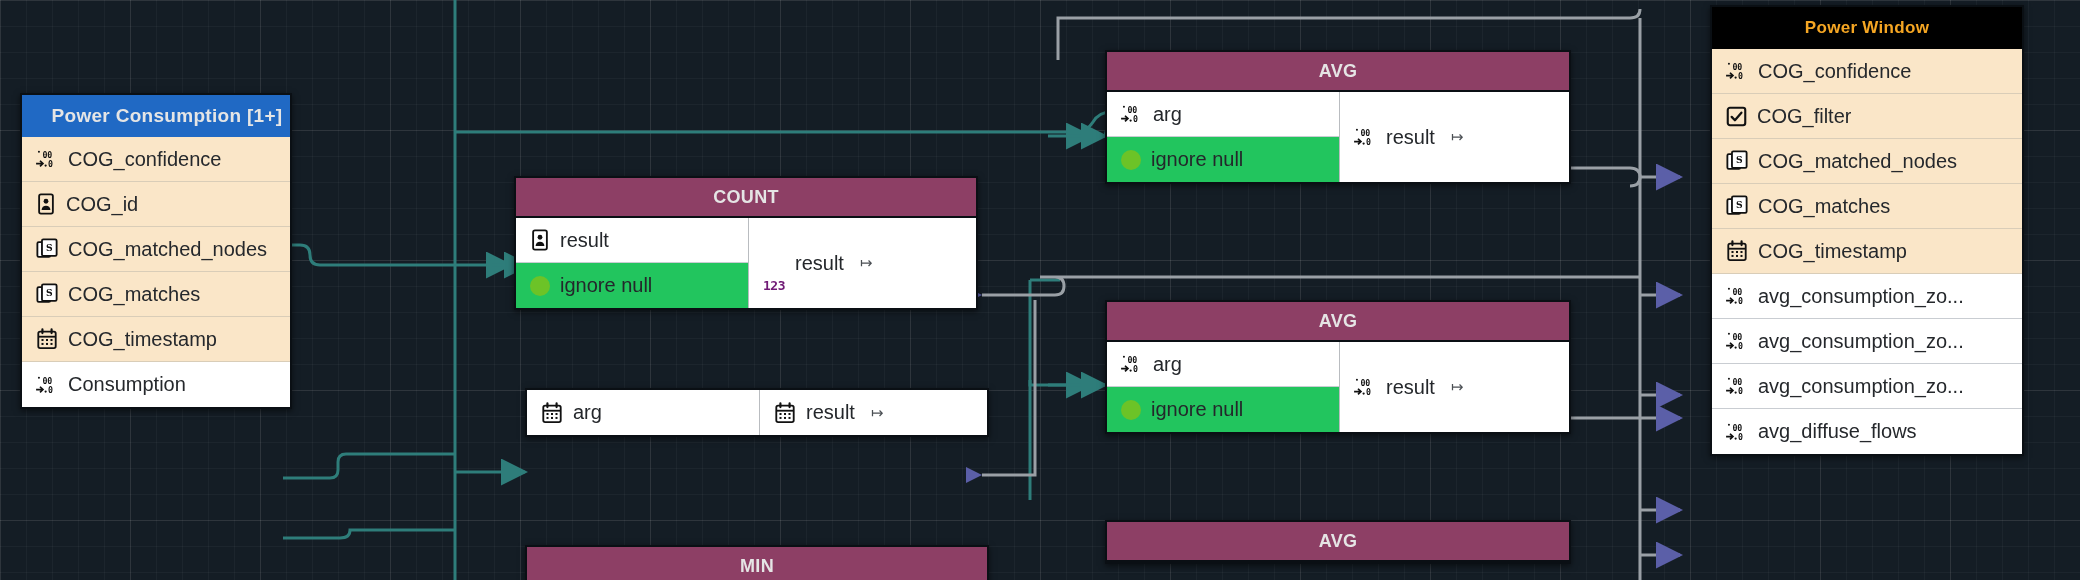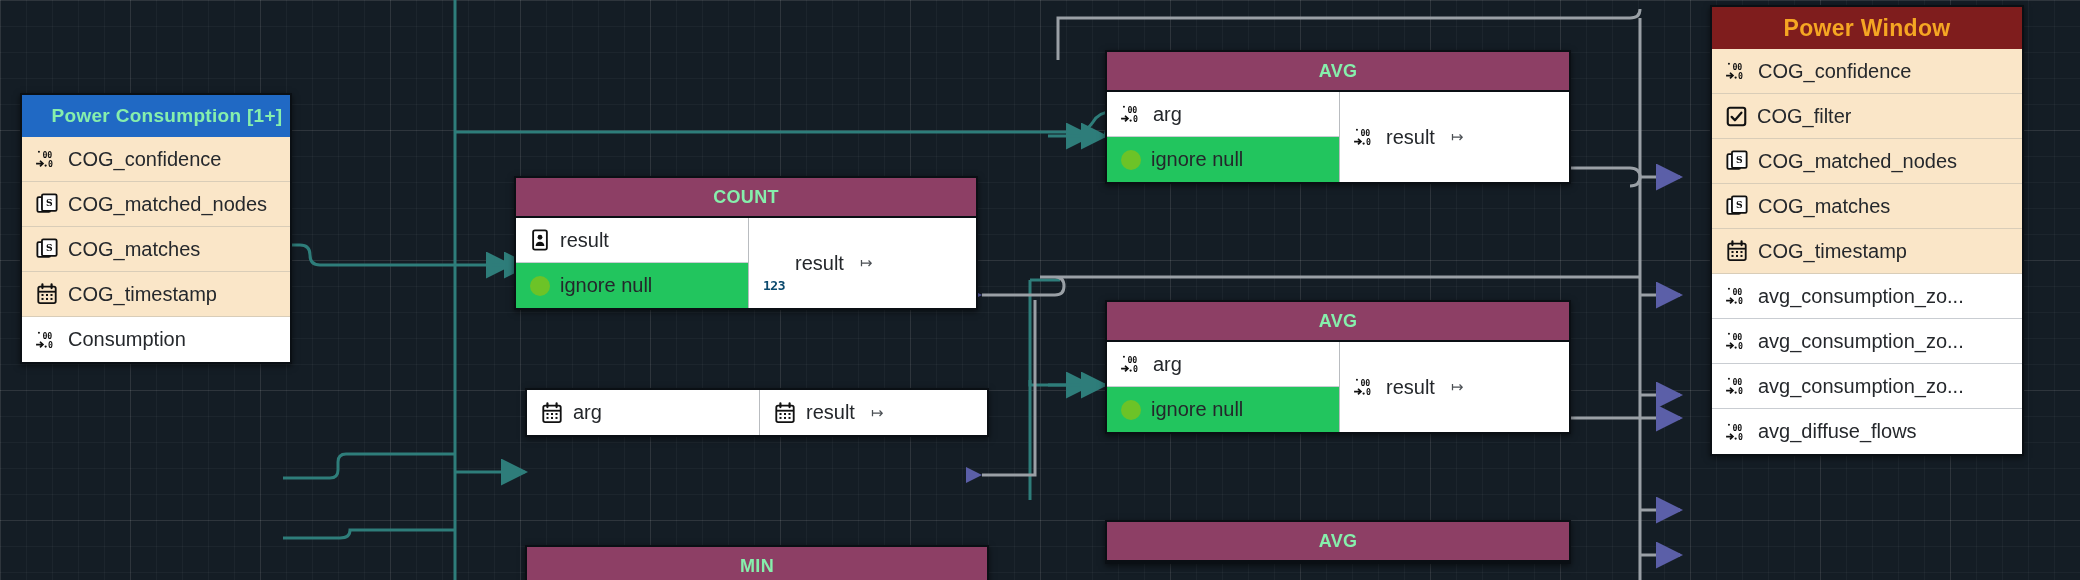--- a/index.html
+++ b/index.html
@@ -18,56 +18,56 @@
       linear-gradient(to right, rgba(255,255,255,.075) 1px, transparent 1px),
       linear-gradient(to bottom, rgba(255,255,255,.075) 1px, transparent 1px);
     background-size:26px 26px,26px 26px,130px 130px,130px 130px;
     background-position:0 0,0 0,0 0,0 0;
   }
   #edges{position:absolute;inset:0;pointer-events:none;}
 
   
   .node{position:absolute;border:2px solid #0a0f14;box-shadow:0 2px 6px rgba(0,0,0,.55);}
   .node .hdr{
-    font-weight:bold;color:#86efac;text-align:center;
+    font-weight:bold;color:#e5e5e5;text-align:center;
     letter-spacing:.3px;display:flex;align-items:center;justify-content:center;
   }
   .row{display:flex;align-items:center;gap:10px;box-sizing:border-box;}
   .row .lbl{white-space:nowrap;overflow:hidden;text-overflow:ellipsis;}
 
   
   .tbl{width:268px;}
   .tbl .hdr{height:42px;font-size:19px;}
   .tbl .row{
     height:45px;padding:0 14px;font-size:20px;color:#25282c;
     border-bottom:1px solid #d9cdb8;background:#fae6c8;
   }
   .tbl .row.plain{background:#ffffff;border-bottom:1px solid #c9cdd2;}
   .tbl .row:last-child{border-bottom:none;}
 
   .tbl-blue .hdr{background:#2069c4;padding-left:22px;}
-  .tbl-brown .hdr{background:#7f1d1d;color:#f5a623;font-size:23px;}
+  .tbl-brown .hdr{background:#000000;color:#f5a623;font-size:17px;}
 
   
   .fn{}
   .fn .hdr{background:#8d3f65;height:38px;font-size:18px;border-bottom:2px solid #0a0f14;}
   .fn .body{display:flex;background:#fff;}
   .fn .col{display:flex;flex-direction:column;}
   .fn .col.left{flex:0 0 auto;border-right:1px solid #b9bcc0;}
   .fn .col.right{flex:1 1 auto;justify-content:center;}
   .fn .prow{height:45px;padding:0 14px;font-size:20px;color:#24272b;background:#fff;display:flex;align-items:center;gap:10px;box-sizing:border-box;}
   .fn .prow.sep{border-bottom:1px solid #c9cdd2;}
   .fn .prow.cyan{background:#22c55e;}
 
   
   .ic{flex:0 0 auto;display:inline-flex;justify-content:center;}
   .ic svg{display:block;}
   .dot{width:20px;height:20px;border-radius:50%;background:#6cc327;}
   .arrowglyph{font-size:15px;color:#4b4f54;margin-left:6px;}
-  .num123{font-family:"DejaVu Sans Mono","Liberation Mono",monospace;font-size:13px;font-weight:bold;color:#0c4a6e;letter-spacing:-.5px;margin-top:45px;}
+  .num123{font-family:"DejaVu Sans Mono","Liberation Mono",monospace;font-size:13px;font-weight:bold;color:#701a75;letter-spacing:-.5px;margin-top:45px;}
 </style>
 </head>
 <body>
 
 <div id="canvas"></div>
 
 <svg id="edges" width="2080" height="580" viewBox="0 0 2080 580">
   <defs>
     <marker id="tealhead" markerWidth="9" markerHeight="9" refX="8" refY="4.5" orient="auto">
       <path d="M0,0 L9,4.5 L0,9 Z" fill="#2e7d7a"></path>
@@ -144,20 +144,30 @@
       <circle cx="3.2" cy="4.2" r="1.1" fill="#111"></circle>
       <path d="M1 17 L7 17 M5 14.5 L7.6 17 L5 19.5" stroke="#111" stroke-width="1.8" fill="none" stroke-linecap="square"></path>
       <circle cx="10.5" cy="19.2" r="1.2" fill="#111"></circle>
       <text x="13" y="21" font-family="DejaVu Sans Mono, monospace" font-size="9" font-weight="bold" fill="#111">0</text>
     </svg>
         </span>
         <span class="lbl">COG_confidence</span>
       </div>
     <div class="row">
         <span class="ic">
+          <svg width="20" height="22" viewBox="0 0 20 24">
+      <rect x="2.5" y="1.5" width="15" height="21" rx="2" fill="none" stroke="#111" stroke-width="2"></rect>
+      <circle cx="10" cy="9" r="2.6" fill="#111"></circle>
+      <path d="M5.2 18.5c0-3 2.2-4.6 4.8-4.6s4.8 1.6 4.8 4.6z" fill="#111"></path>
+    </svg>
+        </span>
+        <span class="lbl">COG_id</span>
+      </div>
+    <div class="row">
+        <span class="ic">
           <svg width="22" height="22" viewBox="0 0 24 24">
       <rect x="1.5" y="4.5" width="14" height="16" rx="1.5" fill="#fff" stroke="#111" stroke-width="2"></rect>
       <rect x="6.5" y="1.5" width="16" height="18" rx="1.5" fill="#fff" stroke="#111" stroke-width="2"></rect>
       <text x="14.5" y="14.5" text-anchor="middle" font-family="DejaVu Serif, serif" font-size="10" font-weight="bold" fill="#111">S</text>
     </svg>
         </span>
         <span class="lbl">COG_matched_nodes</span>
       </div>
     <div class="row">
         <span class="ic">

